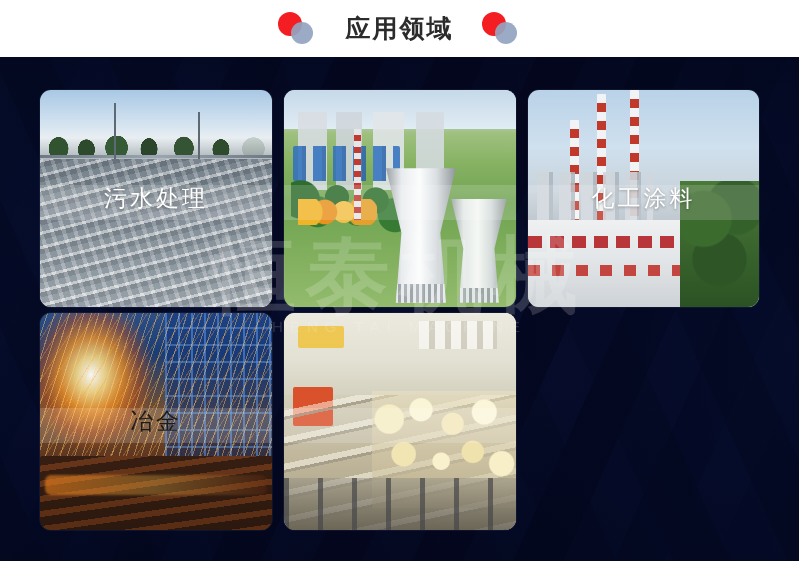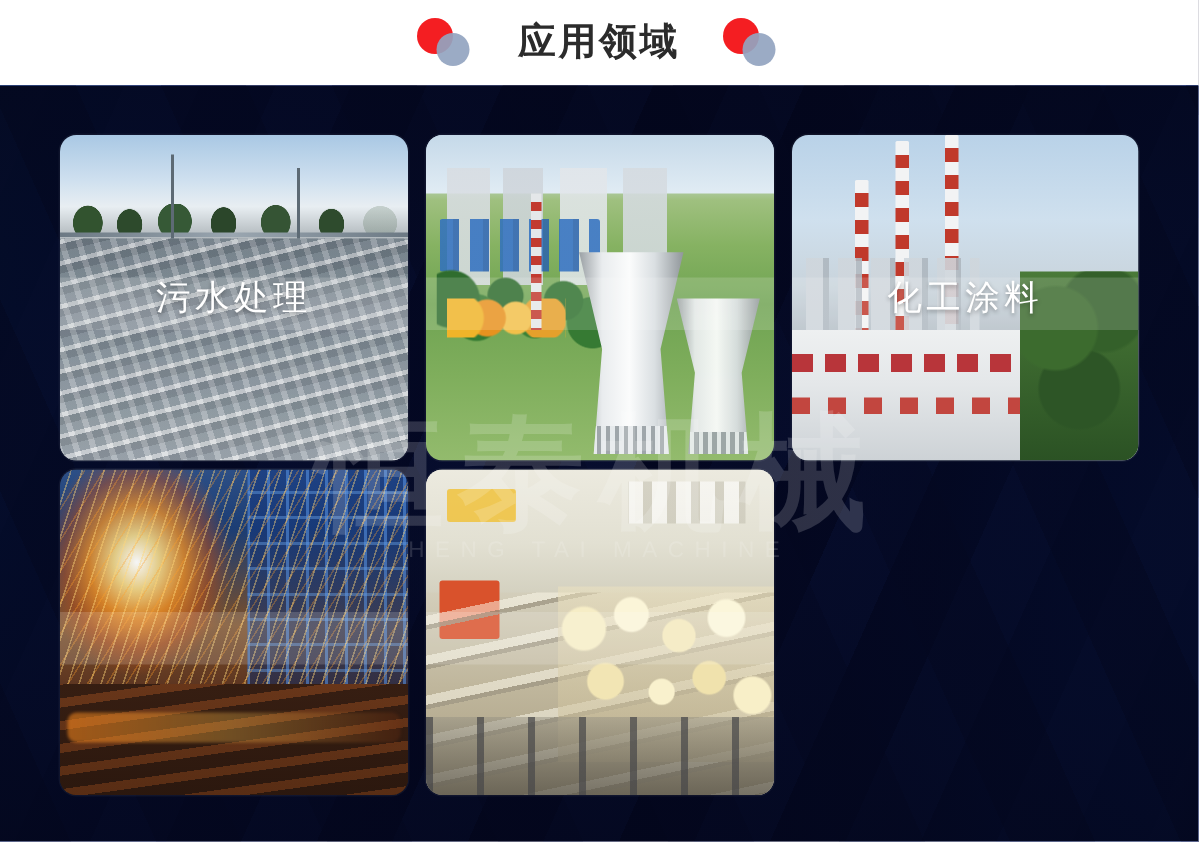--- a/index.html
+++ b/index.html
@@ -437,28 +437,28 @@
     background:
       repeating-linear-gradient(90deg,
         rgba(70,70,72,0.70) 0 5px, transparent 5px 34px),
       linear-gradient(180deg, rgba(150,146,132,0.5), rgba(88,84,74,0.75));
   }
 
   
   .watermark {
     position: absolute;
     left: 0; right: 0;
-    top: 166px;
+    top: 176px;
     height: 200px;
     z-index: 20;
     pointer-events: none;
     display: flex;
     flex-direction: column;
     align-items: center;
-    justify-content: center;
+    justify-content: flex-start;
     gap: 2px;
   }
   .wm-main {
     font-size: 84px;
     font-weight: bold;
     letter-spacing: 10px;
     color: rgba(255,255,255,0.17);
     line-height: 1;
     white-space: nowrap;
   }
@@ -536,20 +536,21 @@
       </div>
 
       <div class="card">
         <div class="photo ph-metal">
           <span class="rig"></span>
           <span class="glow"></span>
           <span class="sparks"></span>
           <span class="floor"></span>
         </div>
         <div class="band"></div>
+        <div class="label label-dark">冶金</div>
       </div>
 
 
       <div class="card">
         <div class="photo ph-food">
           <span class="wall"></span>
           <span class="redbox"></span>
           <span class="lines"></span>
           <span class="product"></span>
           <span class="machines"></span>

